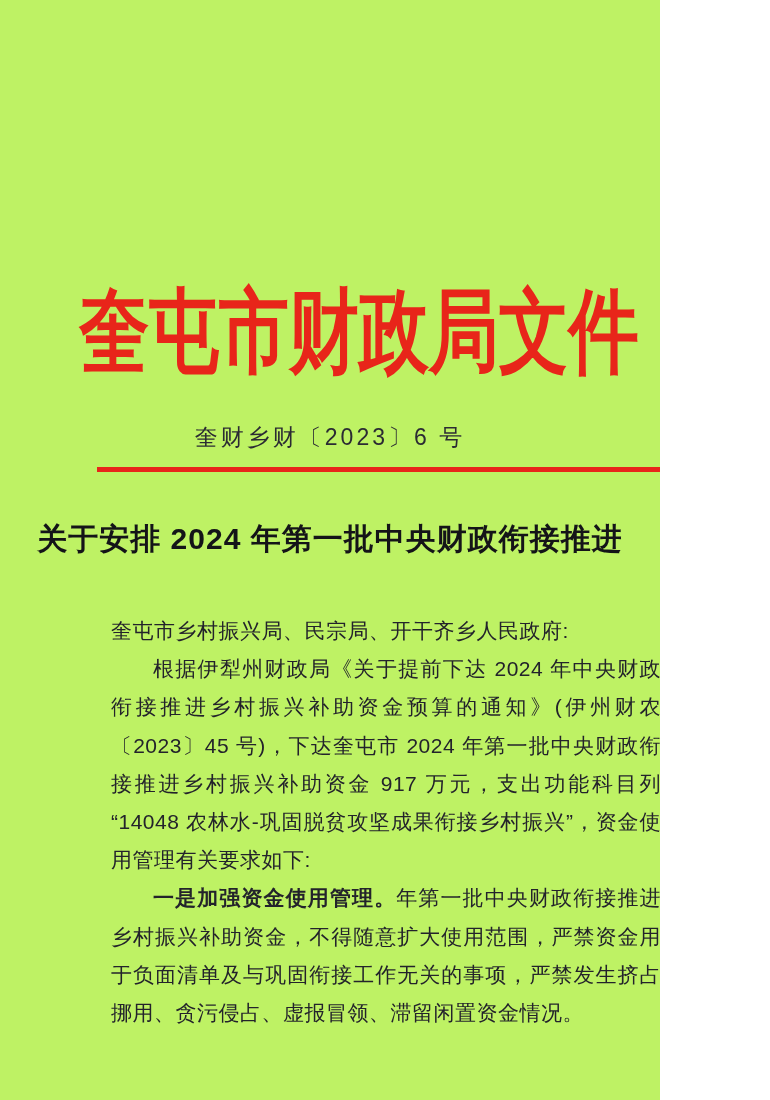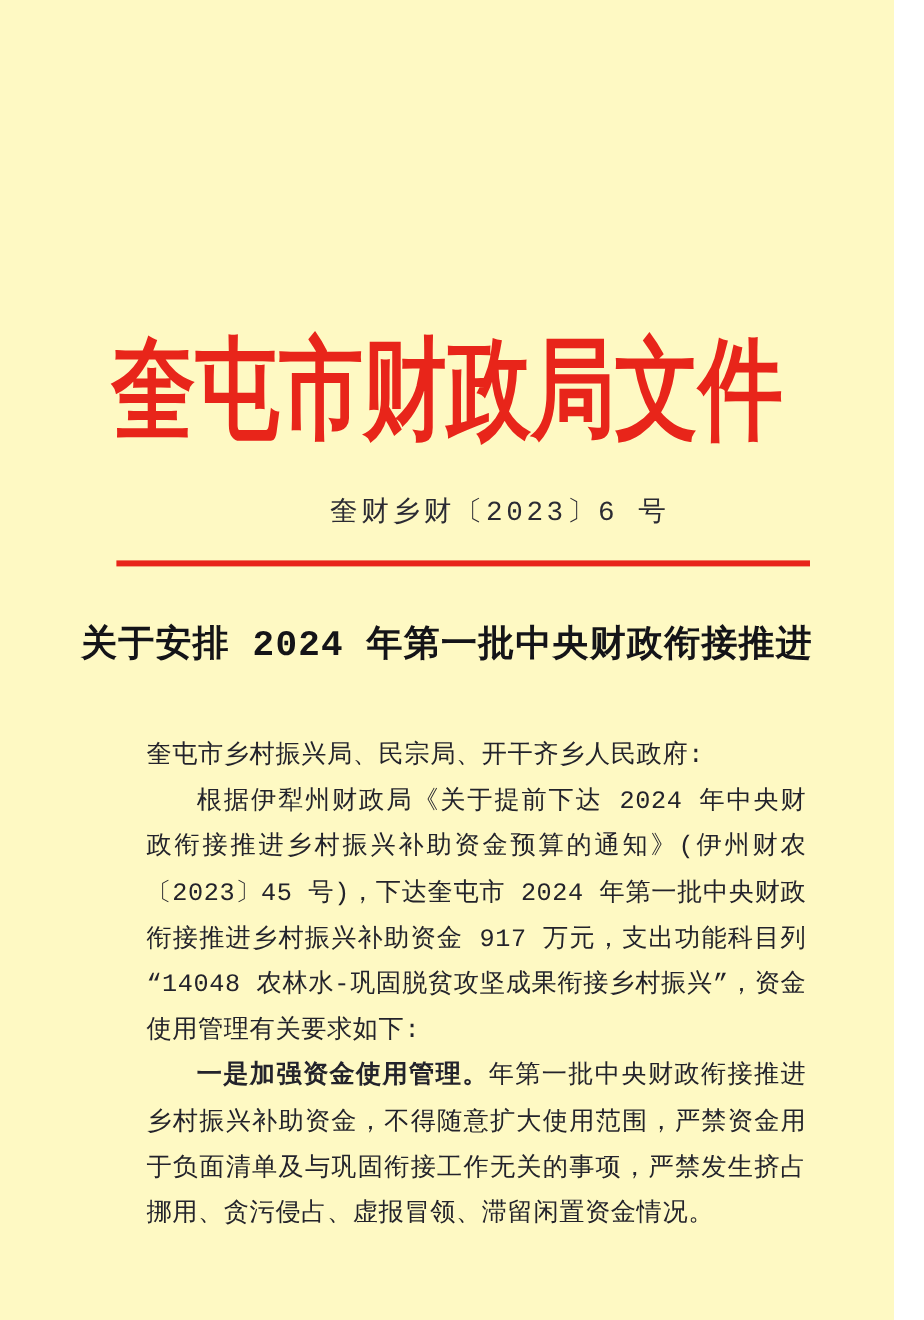--- a/index.html
+++ b/index.html
@@ -2,51 +2,50 @@
 <html><head>
 <meta charset="utf-8">
 <style>
   html, body {
     margin: 0;
     padding: 0;
     background: #ffffff;
   }
   .page {
     position: relative;
-    width: 745px;
+    width: 660px;
     height: 1100px;
-    background: #fef9c3;
+    background: #bef264;
     overflow: hidden;
-    font-family: Liberation Mono, monospace;
+    font-family: Liberation Sans, sans-serif;
   }
   .letterhead {
     position: absolute;
     top: 284px;
     left: 0;
     width: 100%;
     text-align: center;
     font-size: 92px;
     line-height: 1.04;
     font-weight: 900;
     color: #e8251a;
     white-space: nowrap;
     transform: scaleX(0.76);
     transform-origin: 50% 50%;
     letter-spacing: 0px;
   }
   .doc-number {
     position: absolute;
-    top: 410px;
+    top: 422px;
     left: 0;
     width: 100%;
     text-align: center;
     font-size: 23px;
     letter-spacing: 3px;
     color: #2b2b33;
-    padding-left: 44px;
   }
   .red-rule {
     position: absolute;
     top: 467px;
     left: 97px;
     width: 578px;
     height: 5px;
     background: #e8251a;
   }
   .subject {
@@ -58,21 +57,21 @@
     font-size: 30px;
     line-height: 40px;
     font-weight: bold;
     color: #141418;
     letter-spacing: 1px;
     margin-top: 21px;
   }
   .body-text {
     position: absolute;
     top: 612px;
-    left: 122px;
+    left: 111px;
     width: 550px;
     font-size: 21px;
     line-height: 38.2px;
     text-align: justify;
     color: #23232b;
     letter-spacing: 0.5px;
   }
   .body-text p {
     margin: 0;
     padding: 0;

